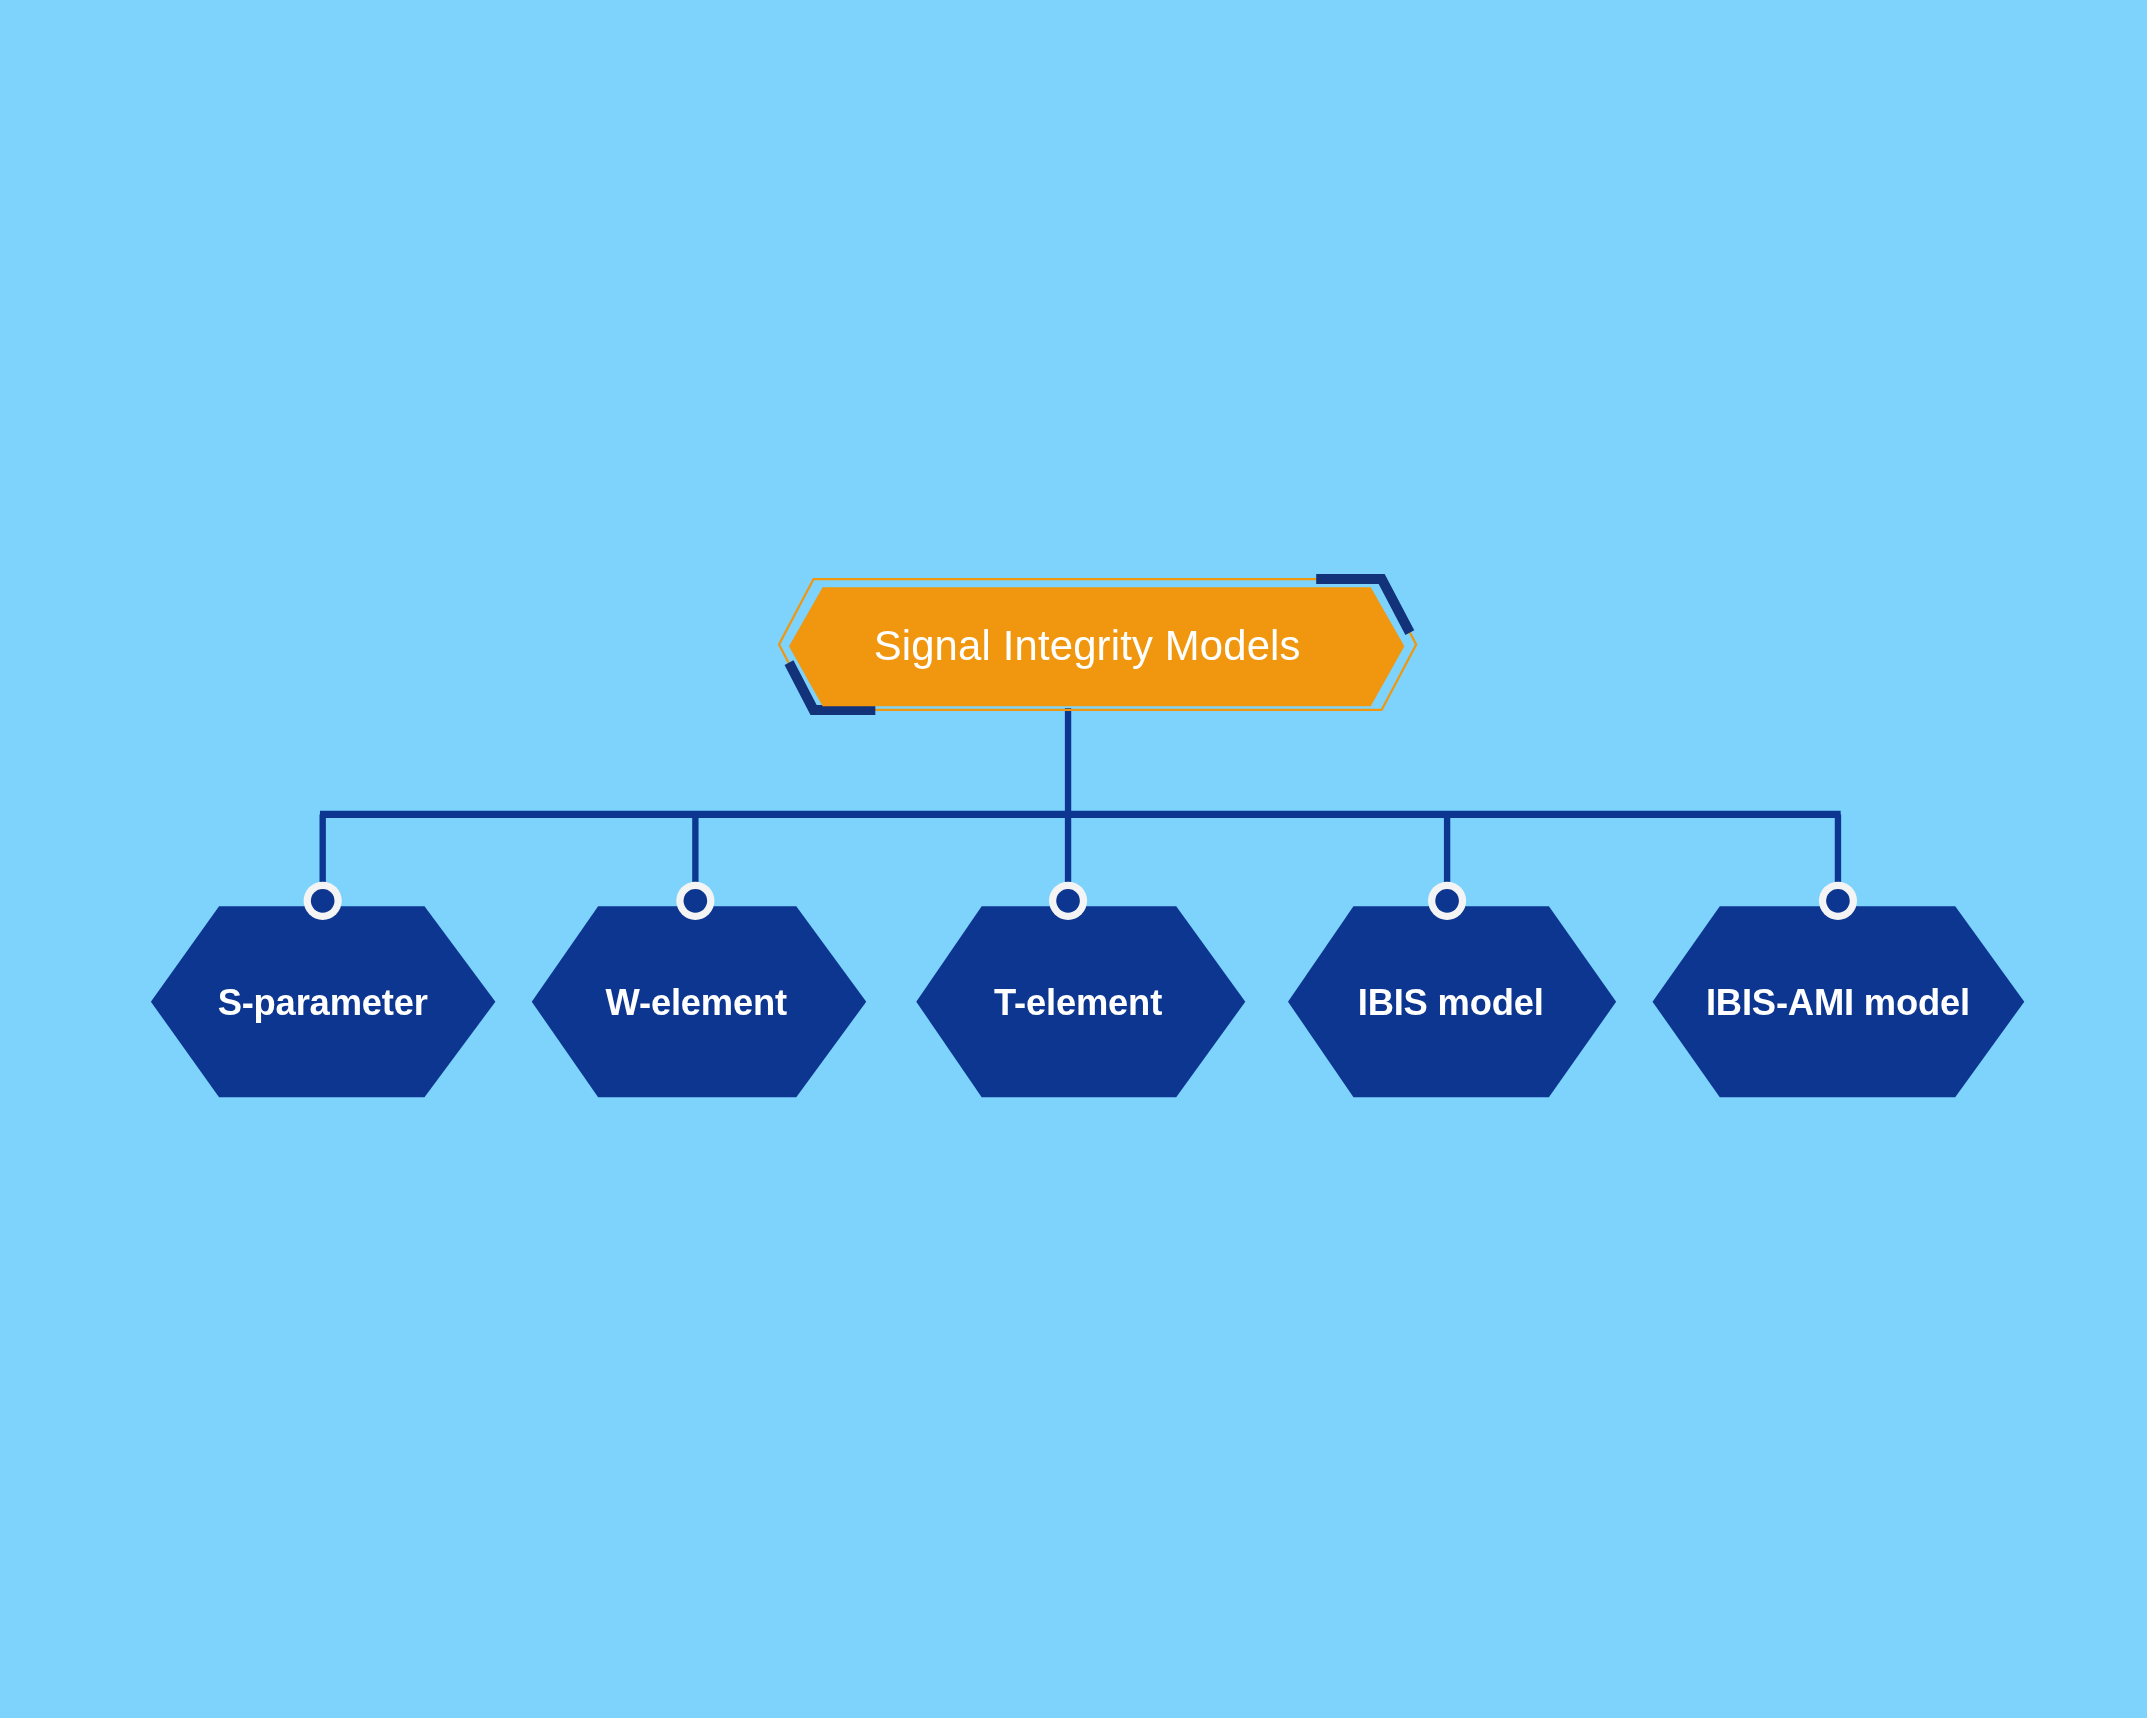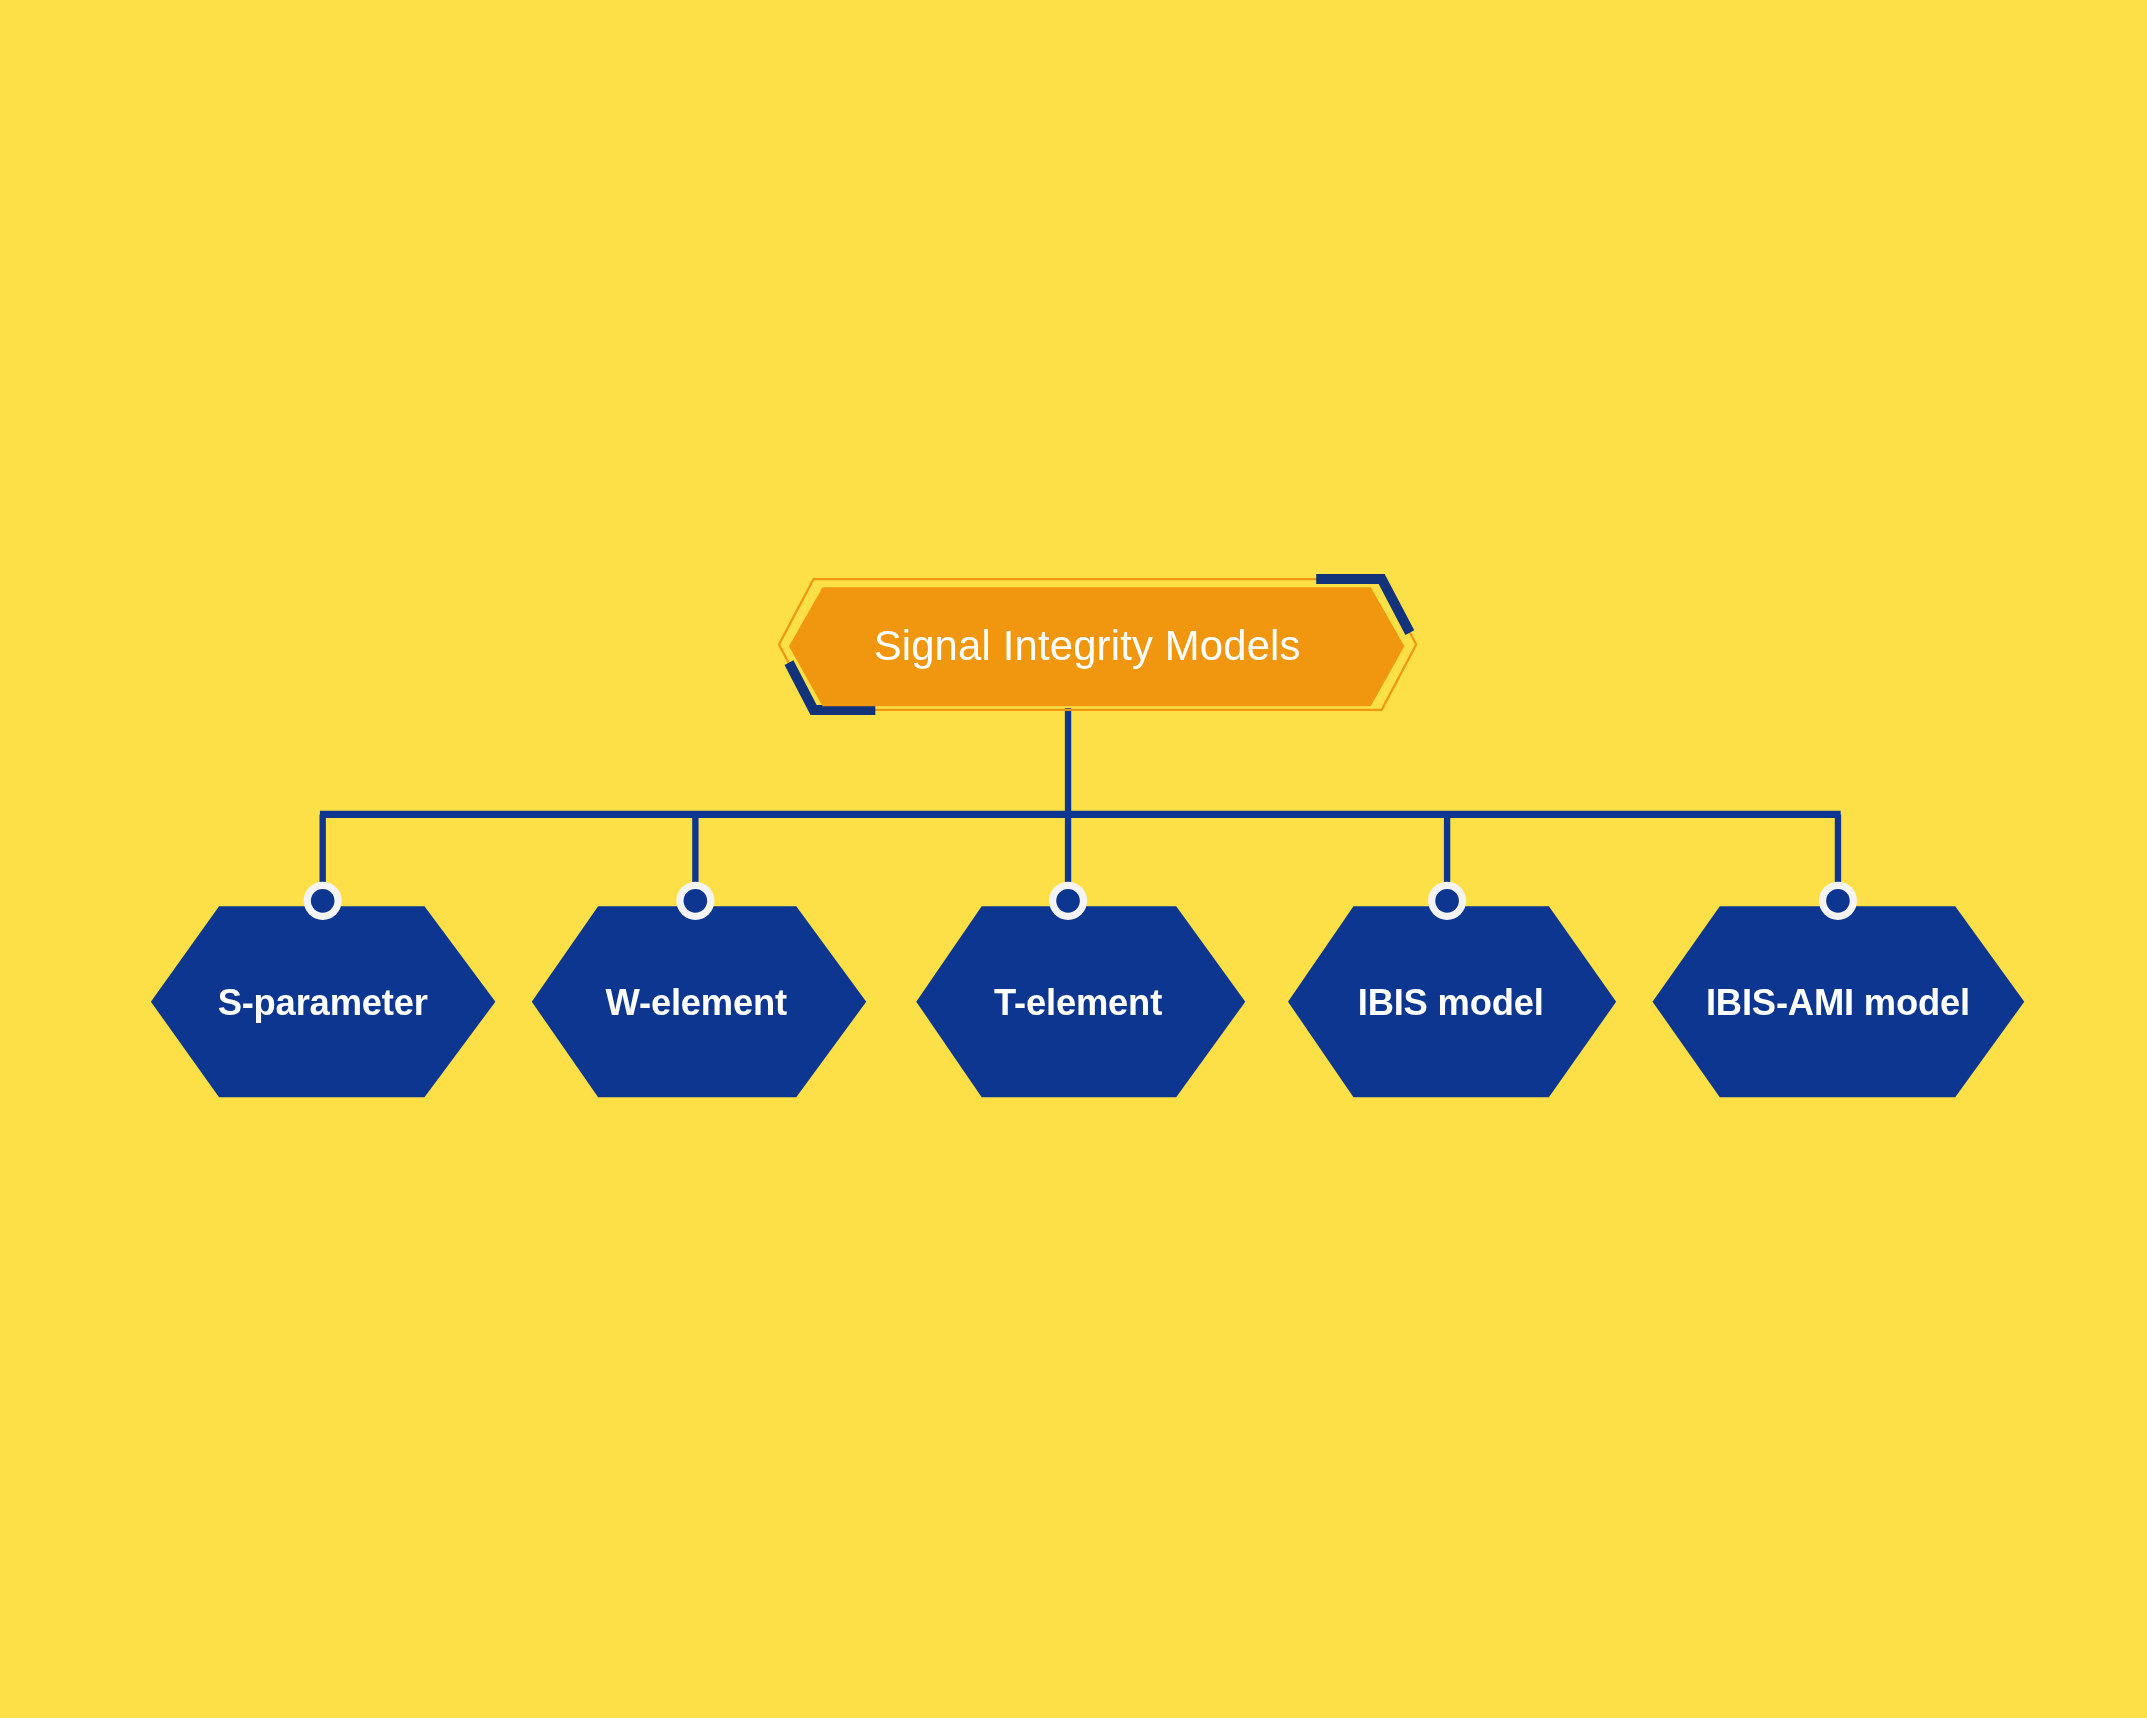--- a/index.html
+++ b/index.html
@@ -8,21 +8,21 @@
     padding: 0;
     background: #ffffff;
   }
   body {
     font-family: "Liberation Sans", sans-serif;
   }
   #stage {
     position: relative;
     width: 2147px;
     height: 1718px;
-    background: #fde047;
+    background: #7dd3fc;
     overflow: hidden;
   }
   #diagram-svg {
     position: absolute;
     left: 0;
     top: 0;
     width: 2147px;
     height: 1718px;
     display: block;
   }

